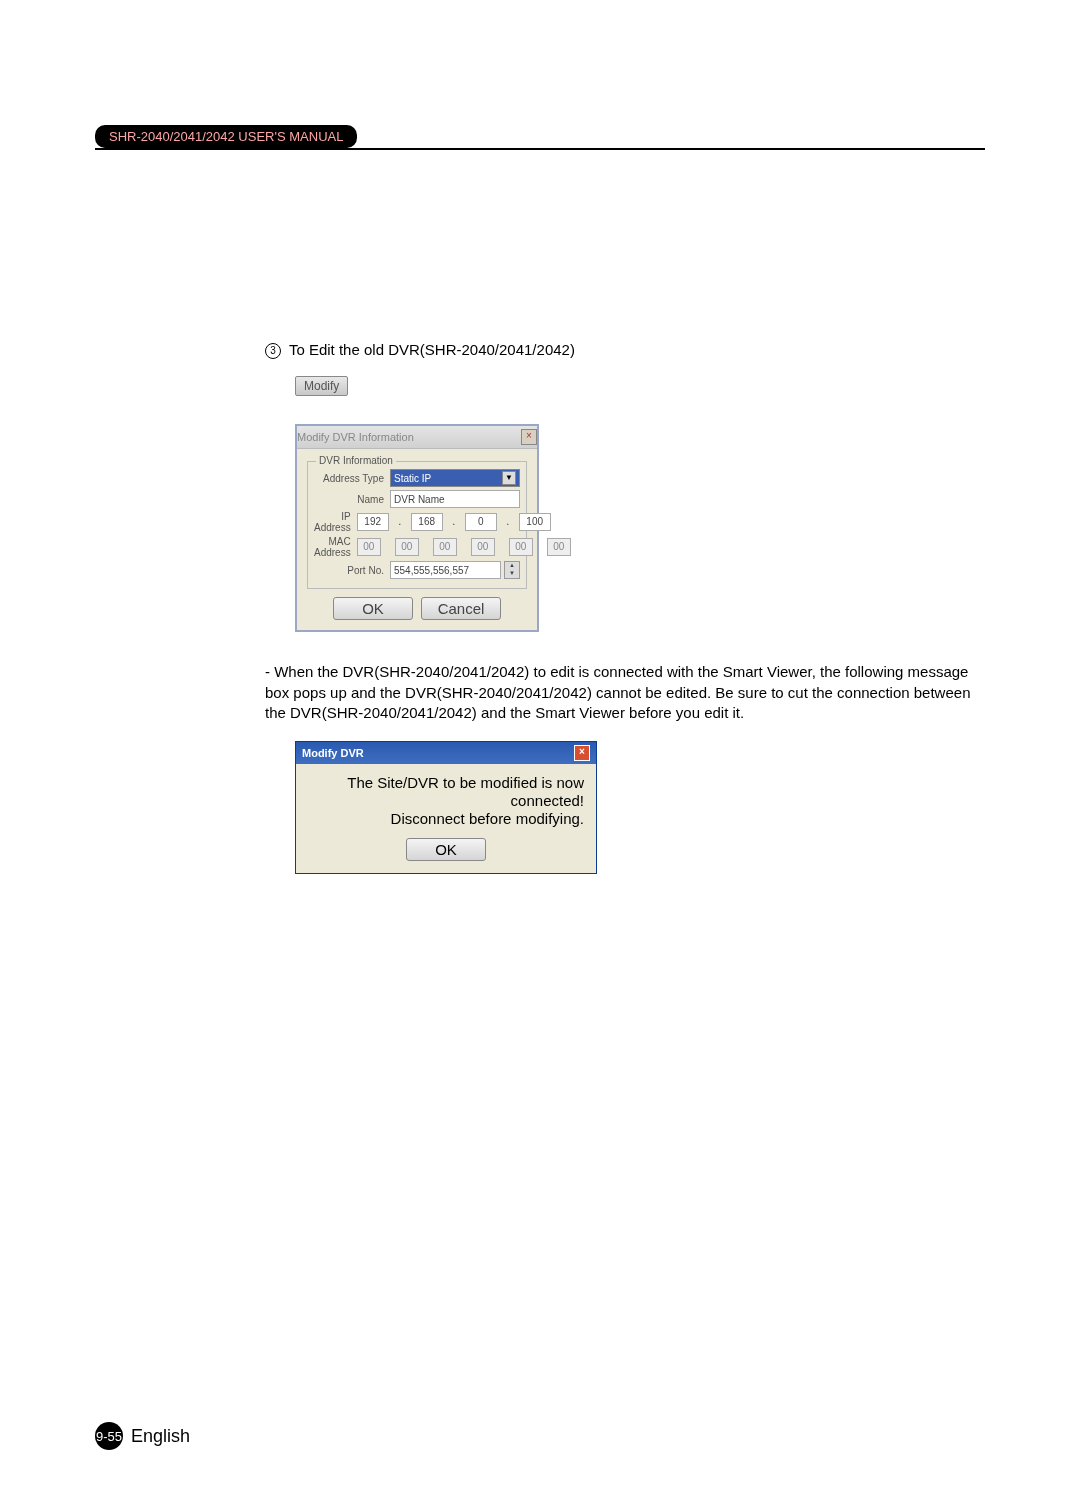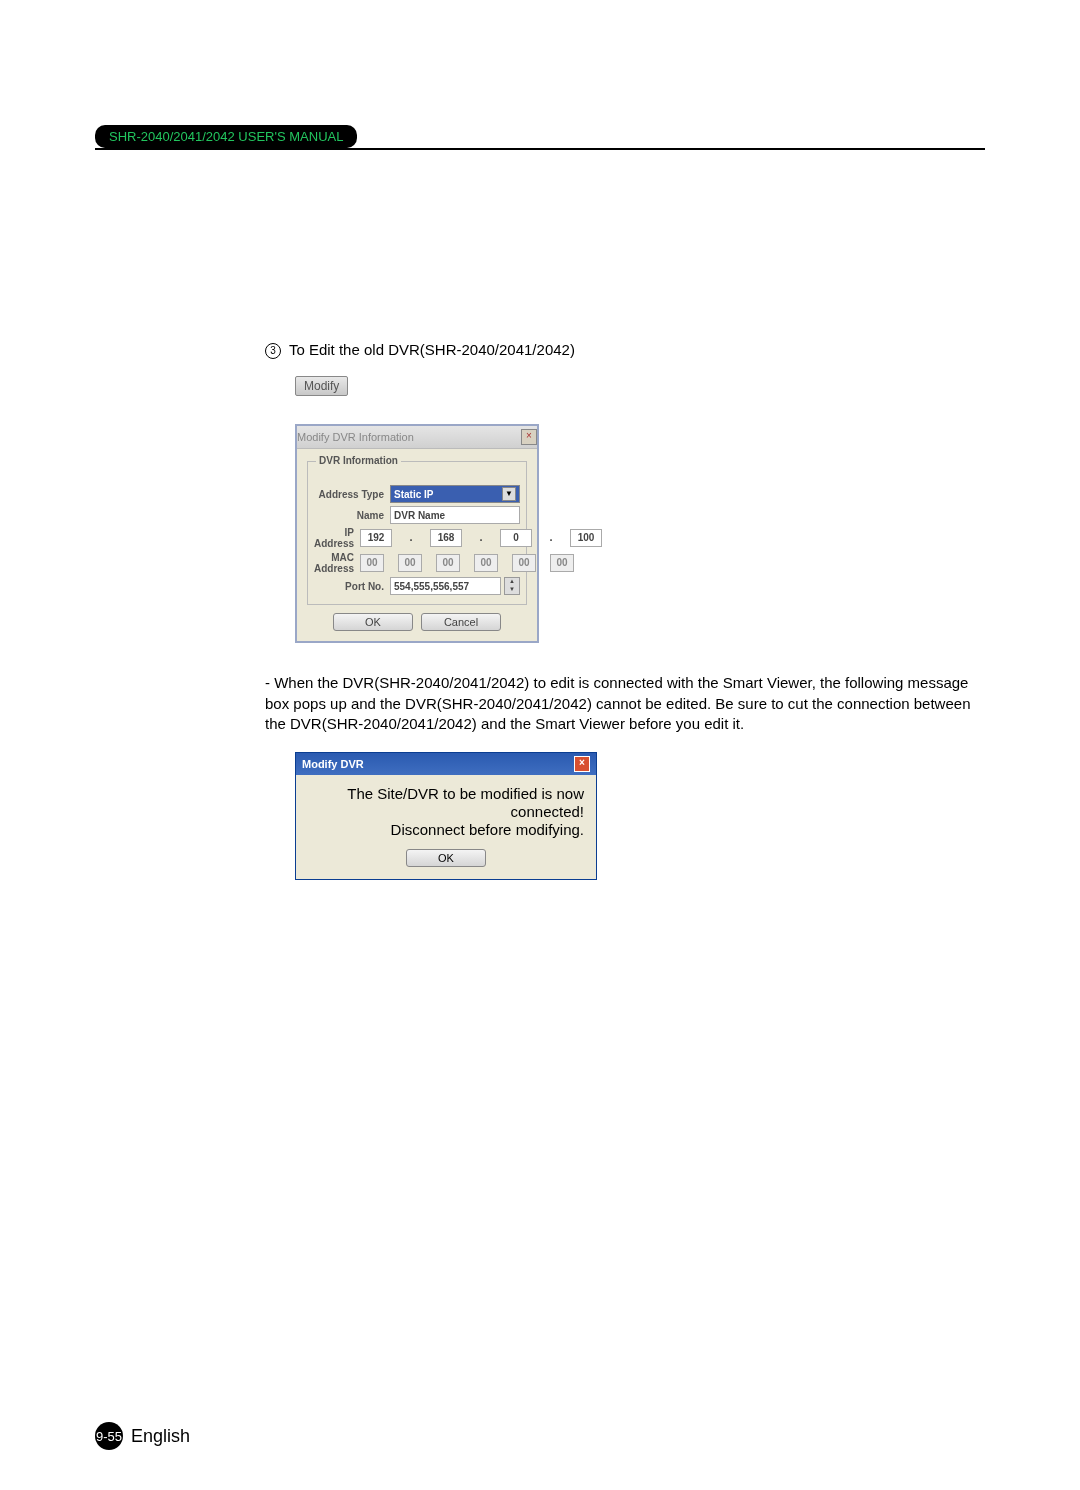--- a/index.html
+++ b/index.html
@@ -1,49 +1,49 @@
 <!DOCTYPE html>
 <html><head>
 <meta charset="utf-8">
 <style>
   html,body{margin:0;padding:0;background:#fff;font-family:Arial,Helvetica,sans-serif;color:#000;font-size:13px;}
   .page{width:1080px;height:1490px;position:relative;box-sizing:border-box;padding:60px 90px 40px 95px;}
-  .header-band{background:#000;color:#22c55e;font-size:13px;padding:4px 14px;border-radius:10px 10px 10px 10px;display:inline-block;}
+  .header-band{background:#000;color:#fca5a5;font-size:13px;padding:4px 14px;border-radius:10px 10px 10px 10px;display:inline-block;}
   .header-row{border-bottom:2px solid #000;padding-bottom:0;margin-top:65px;width:890px;}
   .content-col{margin-left:170px;margin-top:190px;width:720px;}
   .indent-block{margin-left:20px;}
   .num-circle{display:inline-block;border:1px solid #000;border-radius:50%;width:14px;height:14px;line-height:13px;text-align:center;font-size:10px;vertical-align:middle;margin-right:4px;}
   .para{font-size:15px;line-height:1.35;margin:4px 0 10px 0;}
   .btn-modify{display:inline-block;border:1px solid #888;background:linear-gradient(#e8e8e8,#c8c8c8);color:#555;padding:2px 8px;font-size:12px;margin:6px 0 10px 30px;border-radius:2px;}
   .dialog{border:2px solid #9aa7c7;background:#ece9d8;width:240px;margin:18px 0 30px 30px;font-family:Tahoma,Arial,sans-serif;font-size:11px;color:#444;}
   .dlg-title{background:linear-gradient(#e5e5e5,#d0d0d0);padding:3px 0;display:flex;justify-content:space-between;align-items:center;border-bottom:1px solid #bbb;color:#888;gap:36px;}
   .dlg-title2{background:linear-gradient(#2a5ab0,#3f6ec0);color:#fff;font-weight:bold;padding:3px 6px;display:flex;justify-content:space-between;align-items:center;}
   .close-x{width:14px;height:14px;border:1px solid #888;background:#d8d1c1;color:#a33;font-size:10px;line-height:12px;text-align:center;}
   .close-x2{width:14px;height:14px;border:1px solid #fff;background:#d85030;color:#fff;font-size:10px;line-height:12px;text-align:center;}
   .dlg-body{padding:8px 10px 10px 10px;}
-  .fieldset{border:1px solid #bbb;margin:4px 0 8px 0;padding:20px 6px 6px 6px;position:relative;font-weight:bold;}
+  .fieldset{border:1px solid #bbb;margin:4px 0 8px 0;padding:4px 6px 6px 6px;position:relative;}
   .legend{position:absolute;top:-7px;left:8px;background:#ece9d8;padding:0 3px;font-size:10px;color:#555;}
   .frow{display:flex;align-items:center;margin:3px 0;}
   .flabel{width:70px;text-align:right;padding-right:6px;font-size:10px;color:#555;}
   .finput{flex:1;height:16px;border:1px solid #aaa;background:#fff;padding:0 3px;font-size:10px;display:flex;align-items:center;}
   .sel{flex:1;height:16px;border:1px solid #888;background:#3a5fb0;color:#fff;padding:0 3px;font-size:10px;display:flex;align-items:center;justify-content:space-between;}
   .sel .arrow{width:12px;height:12px;border:1px solid #888;background:#ddd;color:#000;font-size:8px;text-align:center;line-height:11px;margin-left:3px;}
-  .ipseg{display:flex;gap:16px;}
+  .ipseg{display:flex;gap:8px;}
   .ipseg .seg{width:30px;height:16px;border:1px solid #aaa;background:#fff;text-align:center;font-size:10px;line-height:16px;}
   .ipseg .dot{width:6px;text-align:center;line-height:16px;}
   .macseg{display:flex;gap:14px;}
   .macseg .seg{width:22px;height:16px;border:1px solid #aaa;background:#eee;text-align:center;font-size:10px;line-height:16px;color:#888;}
   .portrow{display:flex;align-items:center;}
   .spin{width:14px;height:16px;border:1px solid #999;background:#ddd;margin-left:3px;display:flex;flex-direction:column;}
   .spin div{flex:1;font-size:6px;text-align:center;line-height:7px;}
   .radio{display:inline-flex;align-items:center;margin-right:30px;font-size:10px;}
   .radio .dot{width:10px;height:10px;border:1px solid #555;border-radius:50%;margin-right:4px;display:flex;align-items:center;justify-content:center;}
   .radio .dot.on::after{content:"";width:4px;height:4px;background:#000;border-radius:50%;}
   .dlg-buttons{display:flex;justify-content:center;gap:8px;margin-top:6px;}
-  .win-btn{min-width:58px;padding:2px 10px;border:1px solid #888;background:linear-gradient(#f4f4f4,#d5d5d5);font-size:11px;text-align:center;border-radius:3px;}
+  .win-btn{min-width:58px;padding:2px 10px;border:1px solid #888;background:linear-gradient(#f4f4f4,#d5d5d5);font-size:15px;text-align:center;border-radius:3px;}
   .dialog2{border:1px solid #0a3d91;background:#ece9d8;width:300px;margin:18px 0 30px 30px;font-family:Tahoma,Arial,sans-serif;font-size:11px;}
   .dlg2-body{padding:10px 12px 12px 12px;text-align:center;}
   .footer{position:absolute;bottom:40px;left:95px;display:flex;align-items:center;font-size:18px;}
   .foot-badge{background:#000;color:#fff;border-radius:50%;width:28px;height:28px;display:flex;align-items:center;justify-content:center;font-size:13px;margin-right:8px;}
 </style>
 </head>
 <body>
 
 <div class="page">
 

